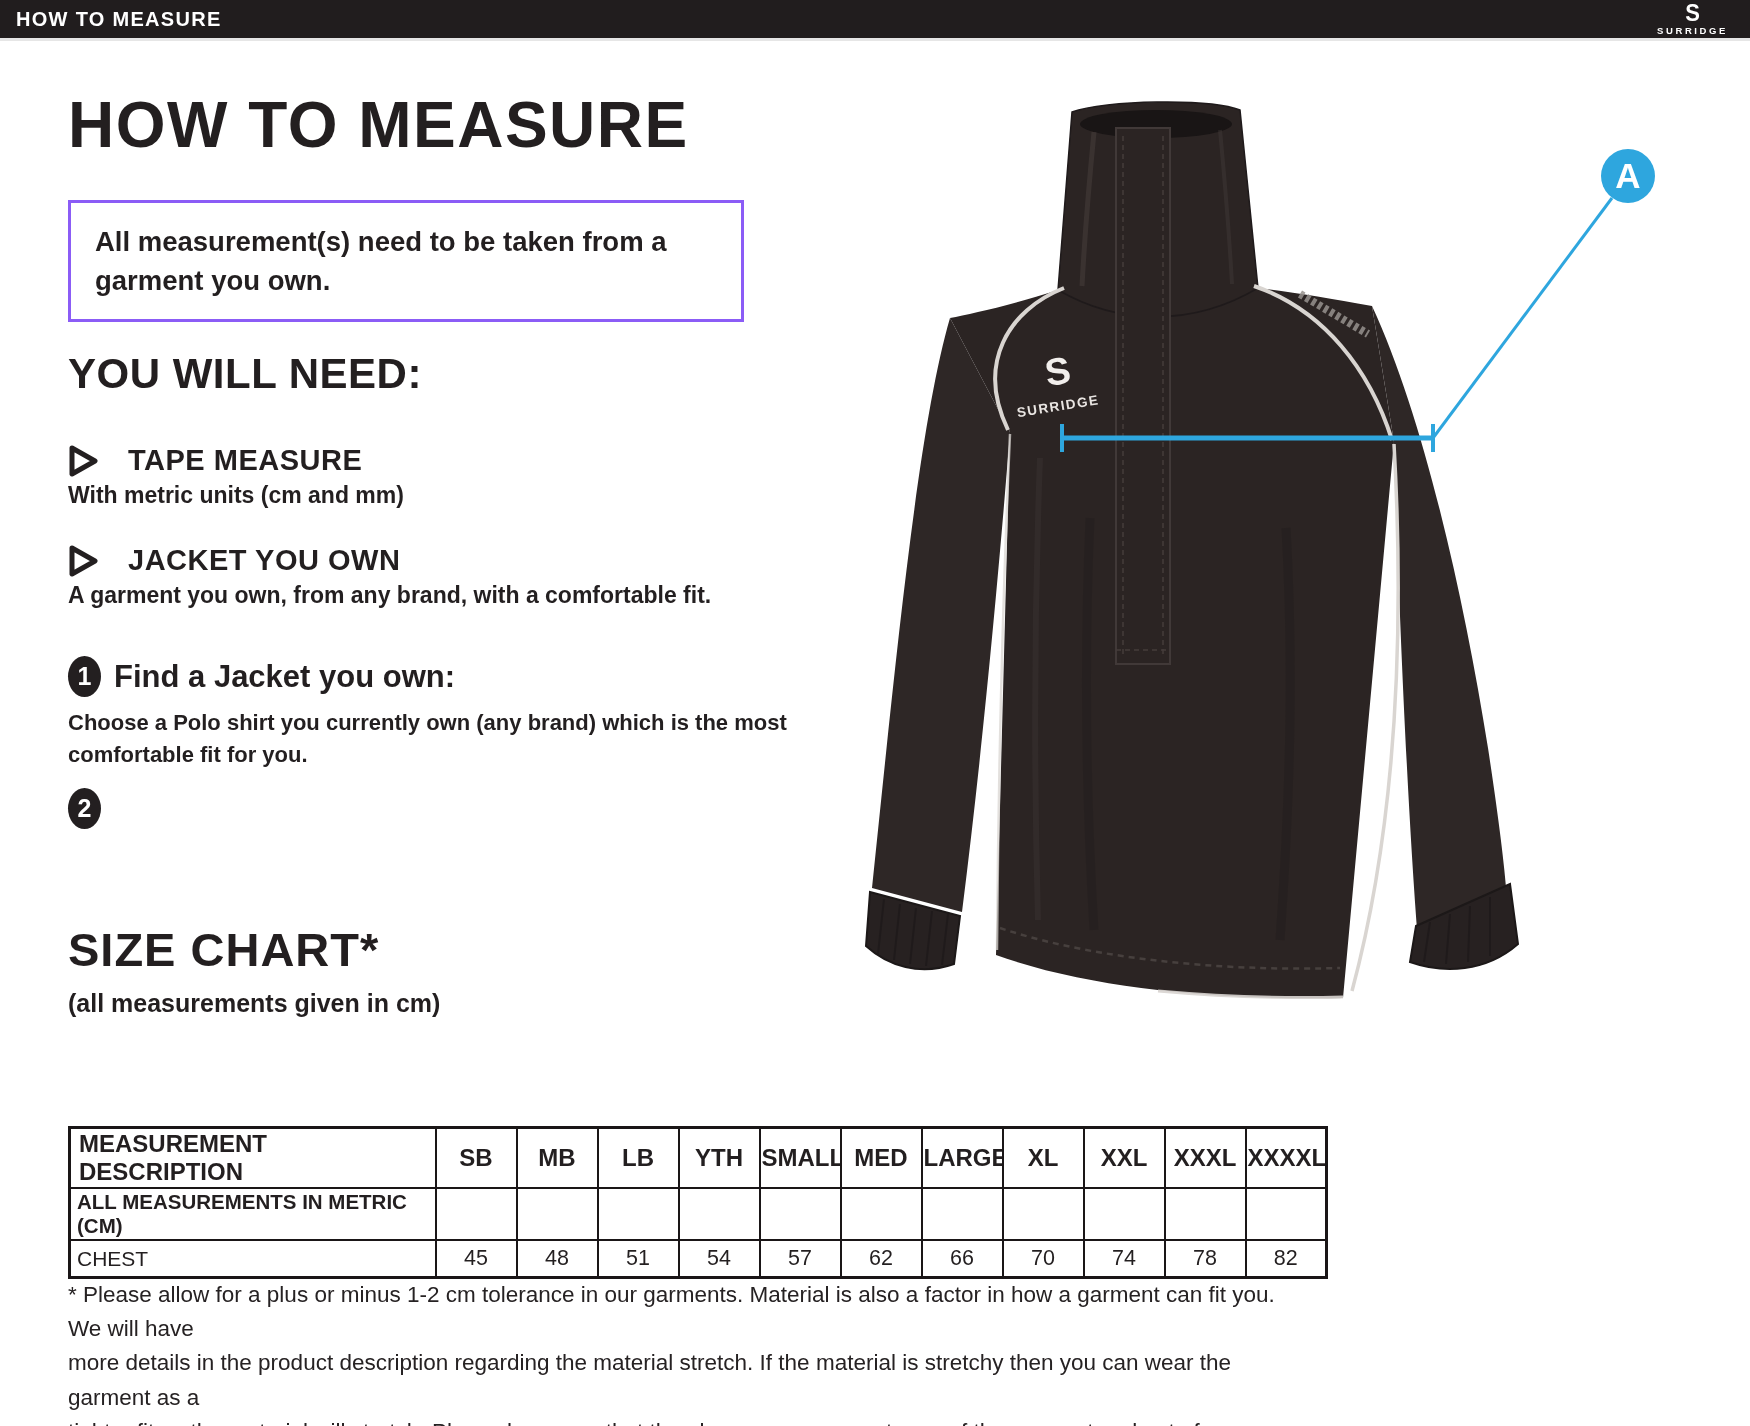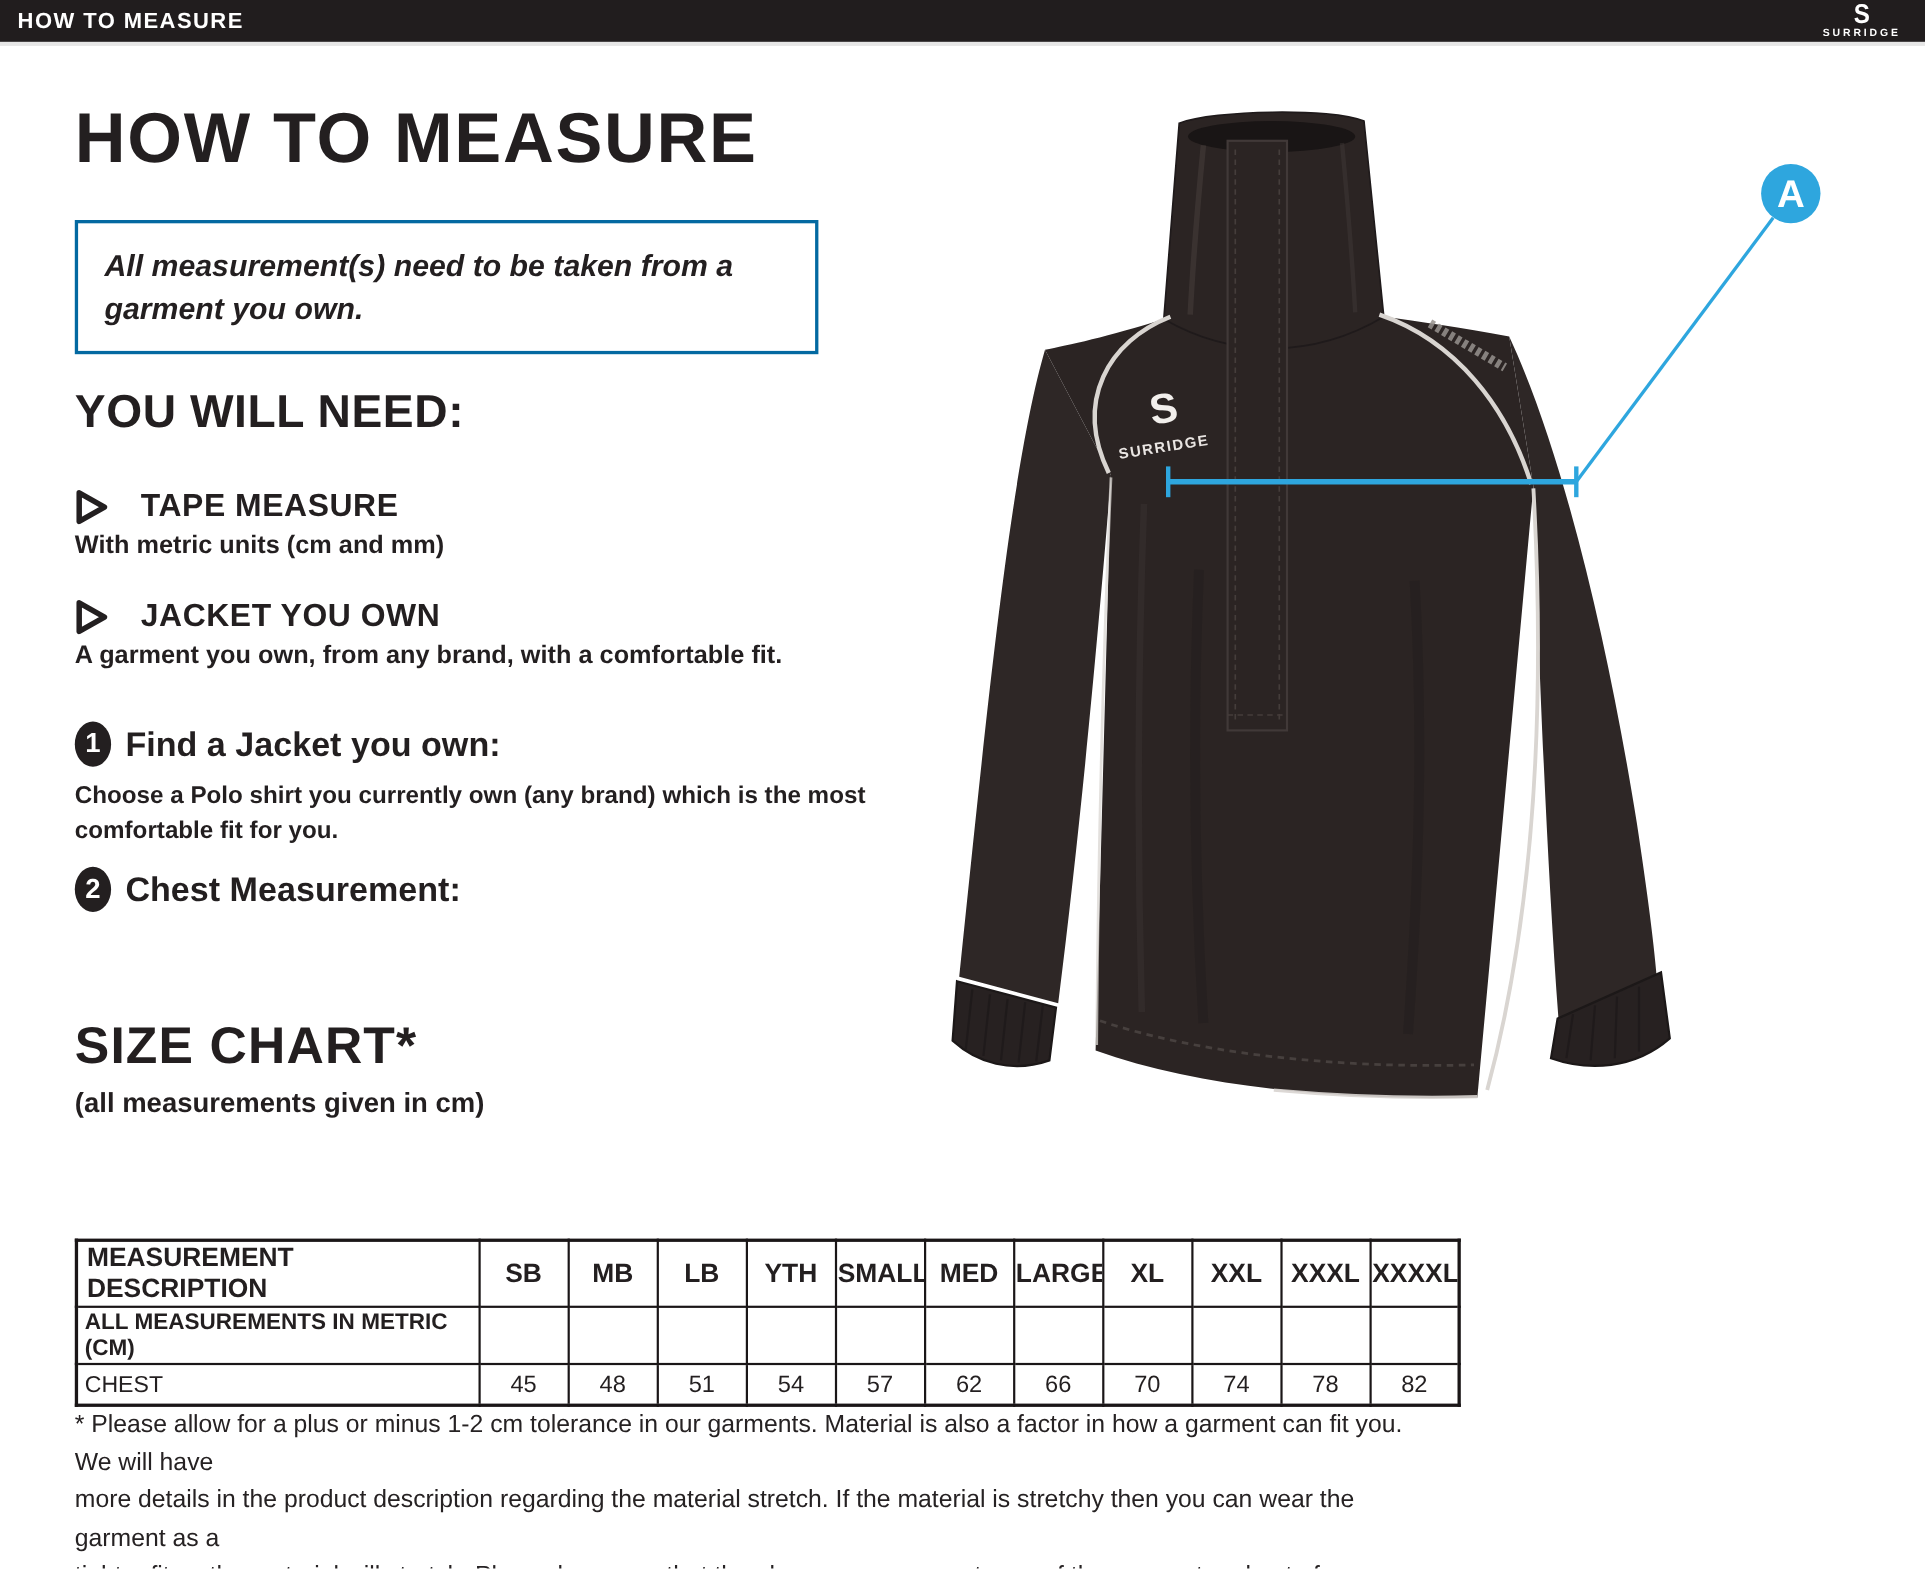--- a/index.html
+++ b/index.html
@@ -18,22 +18,22 @@
   .brand-s { font-size:22px; font-weight:bold; transform:scaleY(1.12); }
   .brand-name { font-size:9.5px; font-weight:bold; letter-spacing:2.6px; margin-top:2px; }
 
   
   .h1 {
     position:absolute; left:68px; top:88px; font-size:64px; font-weight:bold;
     letter-spacing:1.5px; color:#231f20;
   }
   .notice-box {
     position:absolute; left:68px; top:200px; width:676px; box-sizing:border-box;
-    border:3px solid #0369a1; padding:19px 24px; font-size:27.5px; font-weight:bold;
-    line-height:1.42; white-space:pre-line;font-style:italic;
+    border:3px solid #8b5cf6; padding:19px 24px; font-size:27.5px; font-weight:bold;
+    line-height:1.42; white-space:pre-line;
   }
   .ywn-h { position:absolute; left:68px; top:350px; font-size:42px; font-weight:bold; letter-spacing:.5px; }
 
   .need-item { position:absolute; left:68px; }
   .need-item.first  { top:444px; }
   .need-item.second { top:544px; }
   .need-row { display:flex; align-items:center; gap:30px; }
   .need-title { font-size:29px; font-weight:bold; letter-spacing:.5px; }
   .need-desc { font-size:23px; font-weight:bold; margin-top:5px; }
 
@@ -116,21 +116,20 @@
     <div class="step-circle">1</div>
     <div class="step-title">Find a Jacket you own:</div>
   </div>
   <div class="step-desc">Choose a Polo shirt you currently own (any brand) which is the most
 comfortable fit for you.</div>
 </div>
 
 <div class="step two">
   <div class="step-row">
     <div class="step-circle">2</div>
-    <div class="step-title">Chest Measurement:</div>
   </div>
 </div>
 
 <div class="sc-row">
   <span class="sc-h">SIZE CHART*</span>
   <span class="sc-note">(all measurements given in cm)</span>
 </div>
 
 <table class="size">
   <colgroup>

